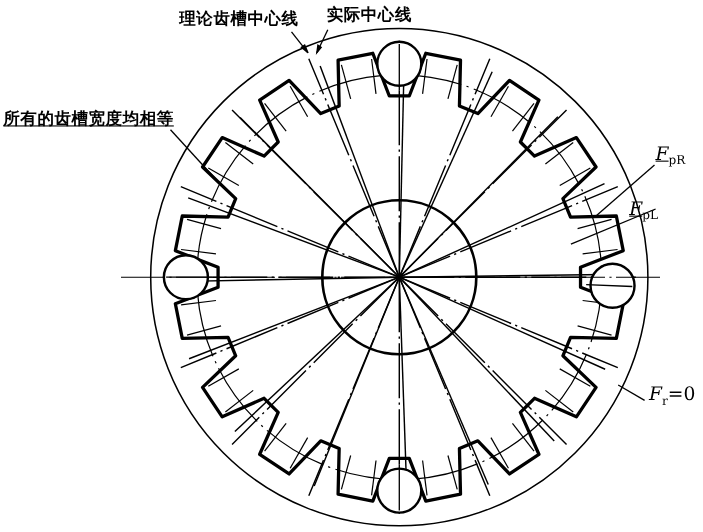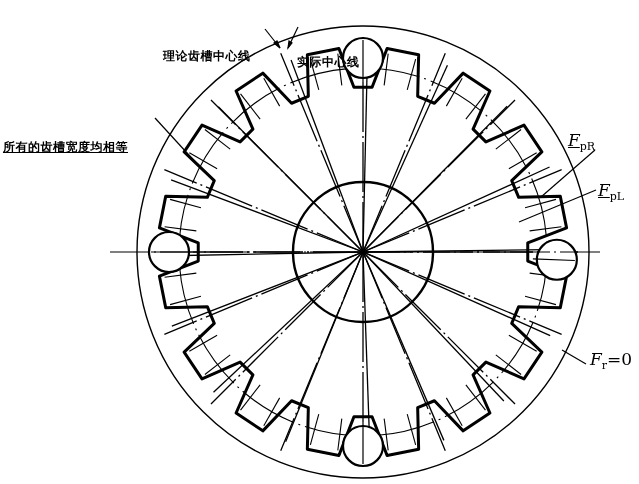--- a/index.html
+++ b/index.html
@@ -1,18 +1,18 @@
 <!DOCTYPE html>
 <html><head>
 <meta charset="utf-8">
 <style>
   html, body { margin: 0; padding: 0; background: #ffffff; }
   body { width: 639px; height: 484px; position: relative; overflow: hidden; font-family: "DejaVu Sans", sans-serif; }
   svg { position: absolute; left: 0; top: 0; }
-  .label-cn { position: absolute; font-size: 12px; font-weight: bold; color: #000; white-space: nowrap; font-family: "DejaVu Sans", sans-serif; letter-spacing: 0.5px; margin-top: 40px; }
+  .label-cn { position: absolute; font-size: 15px; font-weight: bold; color: #000; white-space: nowrap; font-family: "DejaVu Sans", sans-serif; letter-spacing: 0.5px; }
   .label-f { position: absolute; font-size: 17px; font-style: italic; color: #000; font-family: "DejaVu Serif", serif; white-space: nowrap; }
   .label-f .sub { font-style: normal; font-size: 11px; vertical-align: -4px; }
   .label-f .eq { font-style: normal; }
 </style>
 </head>
 <body>
 
 <svg width="639" height="484" viewBox="0 0 639 484">
   <g id="radials" stroke="#000" stroke-width="1.3" fill="none">
       <line x1="363" y1="252" x2="363" y2="37" stroke-dasharray="50 4 2 4"></line>
@@ -104,24 +104,24 @@
     <line x1="298" y1="27" x2="288" y2="48"></line>
     <polygon points="288,48 289,41 292,43" fill="#000"></polygon>
     <line x1="155" y1="118" x2="198" y2="165"></line>
     <line x1="519" y1="222" x2="596" y2="190"></line>
     <line x1="541" y1="197" x2="595" y2="150"></line>
     <line x1="562" y1="350" x2="586" y2="364"></line>
   </g>
 </svg>
 
 <div class="label-cn" style="left:163px;top:8px;">理论齿槽中心线</div>
-<div class="label-cn" style="left:297px;top:14px;">实际中心线</div>
+<div class="label-cn" style="left:297px;top:4px;">实际中心线</div>
 <div class="label-cn" style="left:3px;top:99px;text-decoration:underline;">所有的齿槽宽度均相等</div>
 
-<div class="label-f" style="left:568px;top:130px;text-decoration:underline;">
+<div class="label-f" style="left:596px;top:130px;text-decoration:underline;">
   <span>F</span><span class="sub">pR</span>
 </div>
-<div class="label-f" style="left:598px;top:180px;text-decoration:underline;">
+<div class="label-f" style="left:572px;top:180px;text-decoration:underline;">
   <span>F</span><span class="sub">pL</span>
 </div>
 <div class="label-f" style="left:590px;top:349px;">
   <span>F</span><span class="sub">r</span><span class="eq">=0</span>
 </div>
 
 </body></html>

